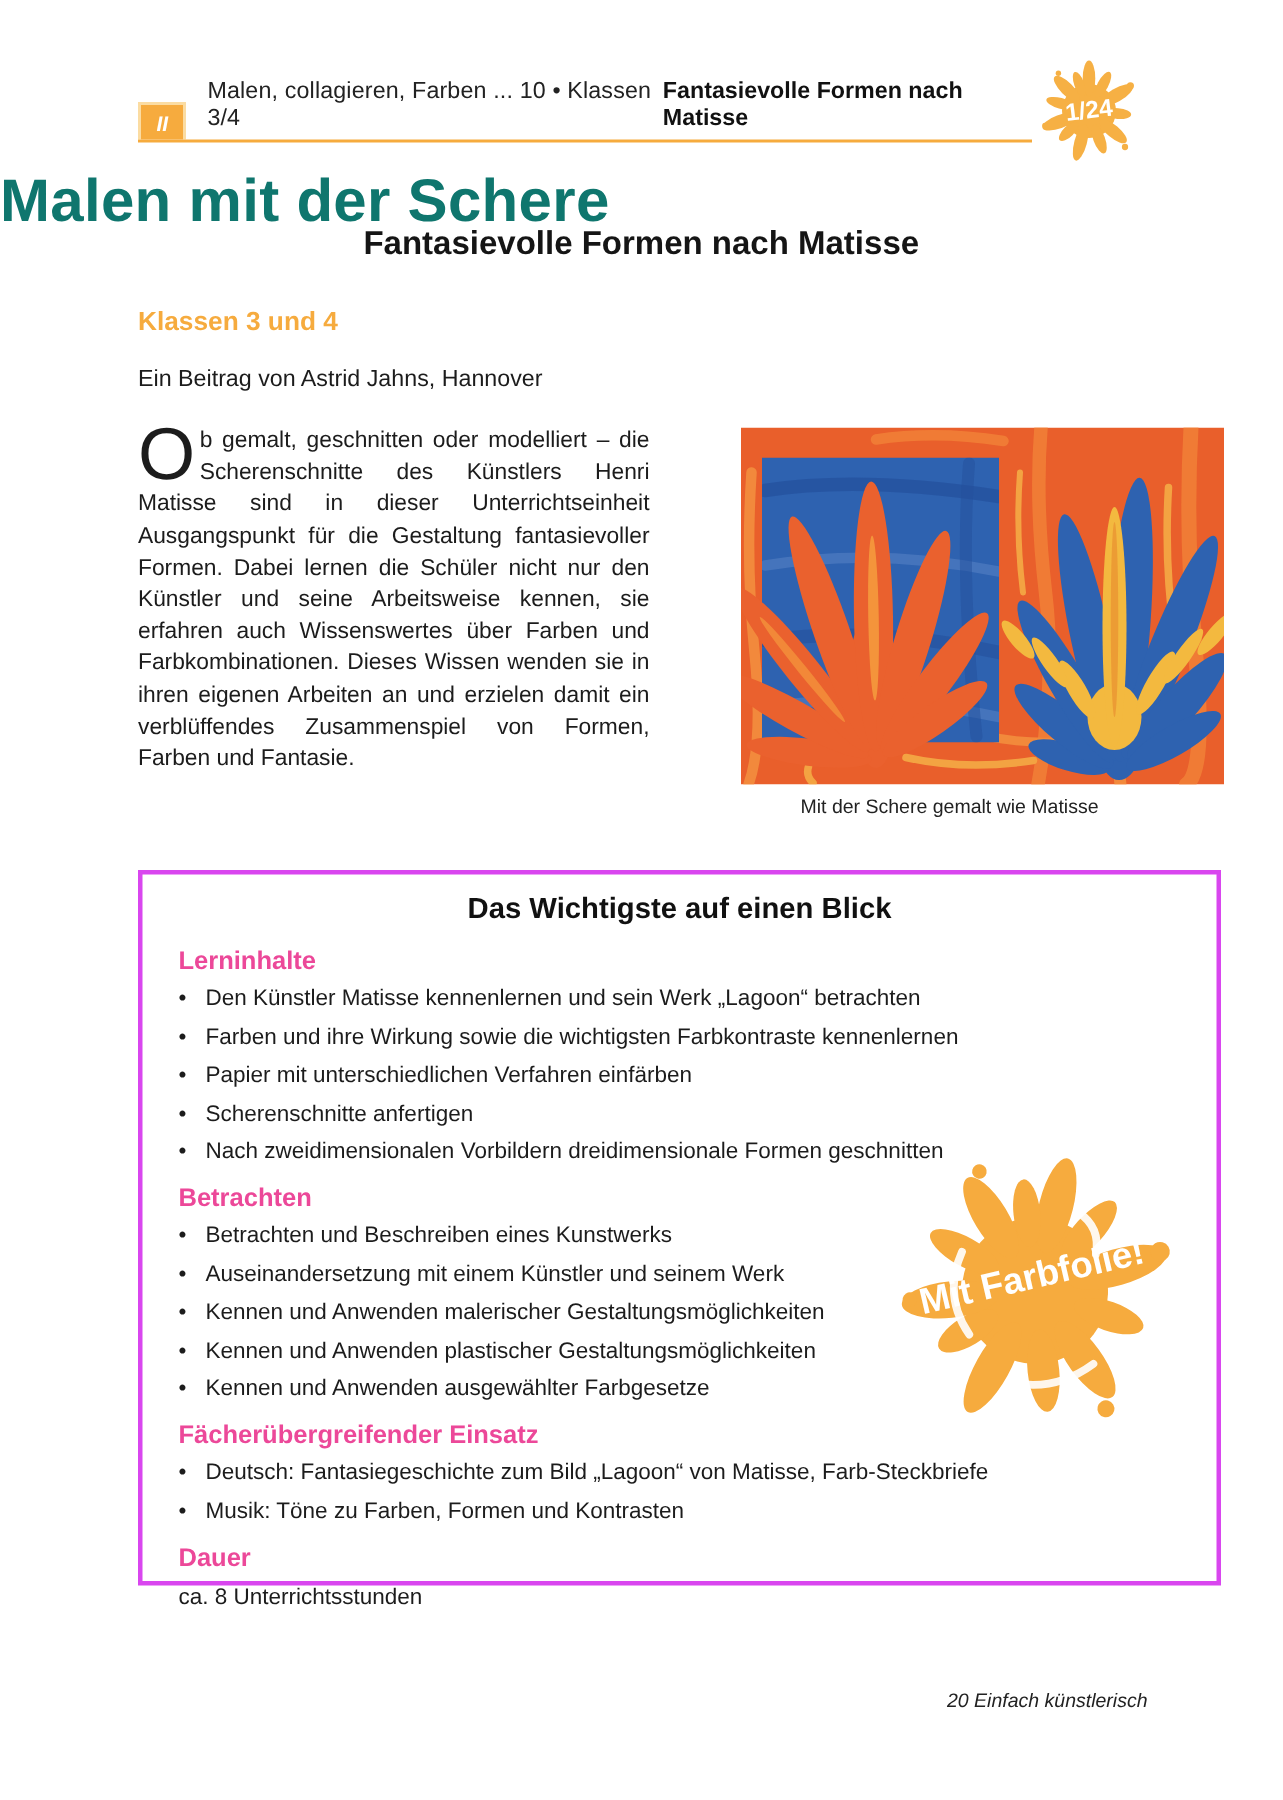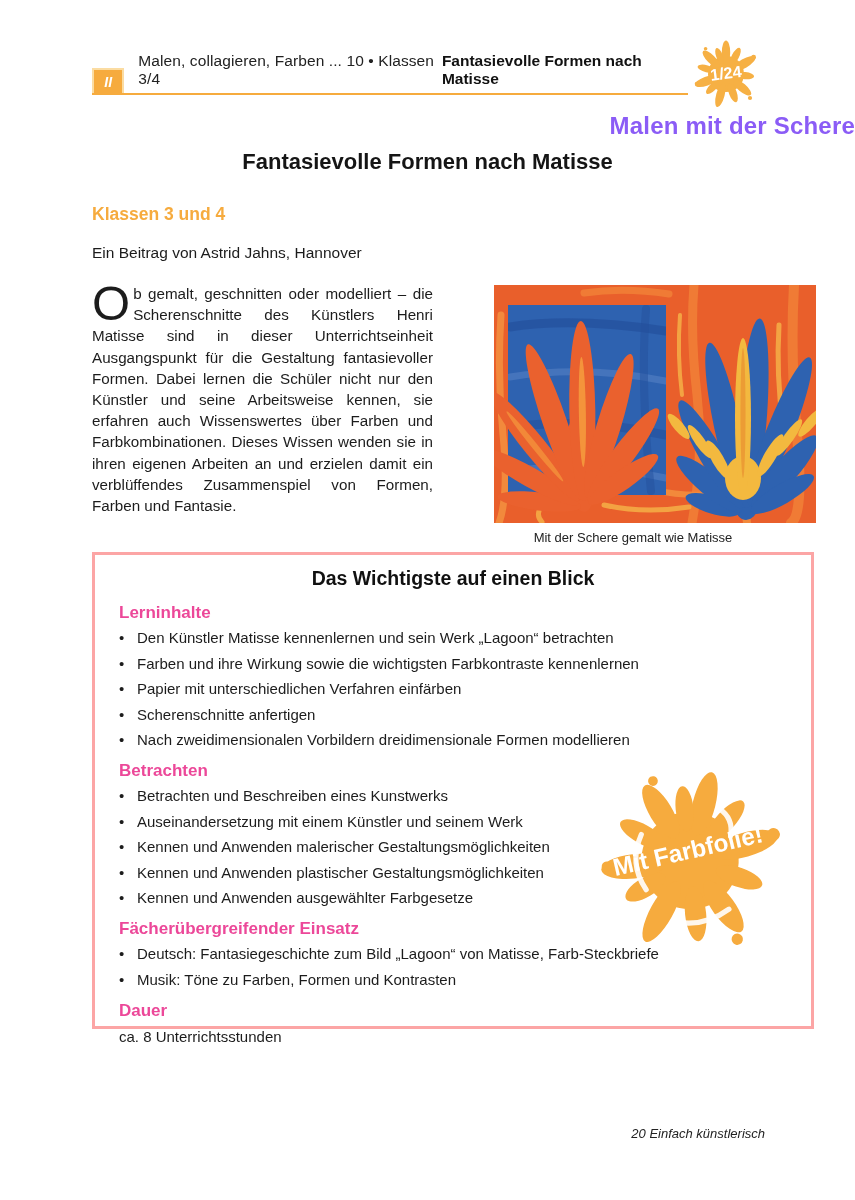--- a/index.html
+++ b/index.html
@@ -21,21 +21,21 @@
     margin-right:14px;
     font-style:italic;
   }
   .kopf-series { font-size:15.5px; color:#222; padding-bottom:5px; letter-spacing:0.1px; }
   .kopf-topic { font-size:15.5px; font-weight:bold; color:#111; margin-left:auto; padding-bottom:5px; }
   .kopf-splat { position:absolute; top:38px; left:688px; }
 
   
   .main-title {
     position:absolute; top:112px; left:0; width:855px;
-    text-align:right; color:#8b5cf6; font-size:24px; font-weight:bold; letter-spacing:0.2px;
+    text-align:left; color:#0f766e; font-size:40px; font-weight:bold; letter-spacing:0.2px;
   }
   .sub-title {
     position:absolute; top:149px; left:0; width:855px;
     text-align:center; color:#151515; font-size:22px; font-weight:bold;
   }
   .grade-heading {
     position:absolute; top:204px; left:92px;
     color:#F6AB3E; font-size:17.5px; font-weight:bold;
   }
   .byline { position:absolute; top:244px; left:92px; font-size:15.5px; }
@@ -50,22 +50,22 @@
     font-weight:400; margin:1px 4px 0 0; letter-spacing:-1px;
   }
 
   
   .figure { position:absolute; top:285px; left:450px; width:322px;padding-left:44px; }
   .figure svg { display:block; }
   .figure-caption { margin-top:7px; text-align:center; font-size:13px; color:#222; }
 
   
   .overview-box {
-    position:absolute; top:552px; left:92px; width:722px; height:477px;
-    border:3px solid #fca5a5; background:#fff; padding:12px 24px 0 24px;
+    position:absolute; top:580px; left:92px; width:722px; height:477px;
+    border:3px solid #d946ef; background:#fff; padding:12px 24px 0 24px;
   }
   .box-title { text-align:center; font-size:19.5px; font-weight:bold; color:#111; margin-bottom:8px; }
   .sec-heading { color:#ec4899; font-size:17px; font-weight:bold; margin:13px 0 7px 0; }
   ul.bullets { list-style:none; }
   ul.bullets li { display:flex; font-size:15px; line-height:16px; margin-bottom:9.5px; }
   .dot { width:18px; flex:0 0 18px; font-size:15px; }
   .sec-text { font-size:15px; margin-top:4px; }
 
   
   .sticker { position:absolute; top:768px; left:585px; width:210px; height:185px; z-index:5; }
@@ -224,21 +224,21 @@
       <li>
           <span class="dot">•</span>
           <span>Papier mit unterschiedlichen Verfahren einfärben</span>
         </li>
       <li>
           <span class="dot">•</span>
           <span>Scherenschnitte anfertigen</span>
         </li>
       <li>
           <span class="dot">•</span>
-          <span>Nach zweidimensionalen Vorbildern dreidimensionale Formen modellieren</span>
+          <span>Nach zweidimensionalen Vorbildern dreidimensionale Formen geschnitten</span>
         </li>
     </ul>
 
     <div class="sec-heading">Betrachten</div>
     <ul class="bullets">
       <li>
           <span class="dot">•</span>
           <span>Betrachten und Beschreiben eines Kunstwerks</span>
         </li>
       <li>

